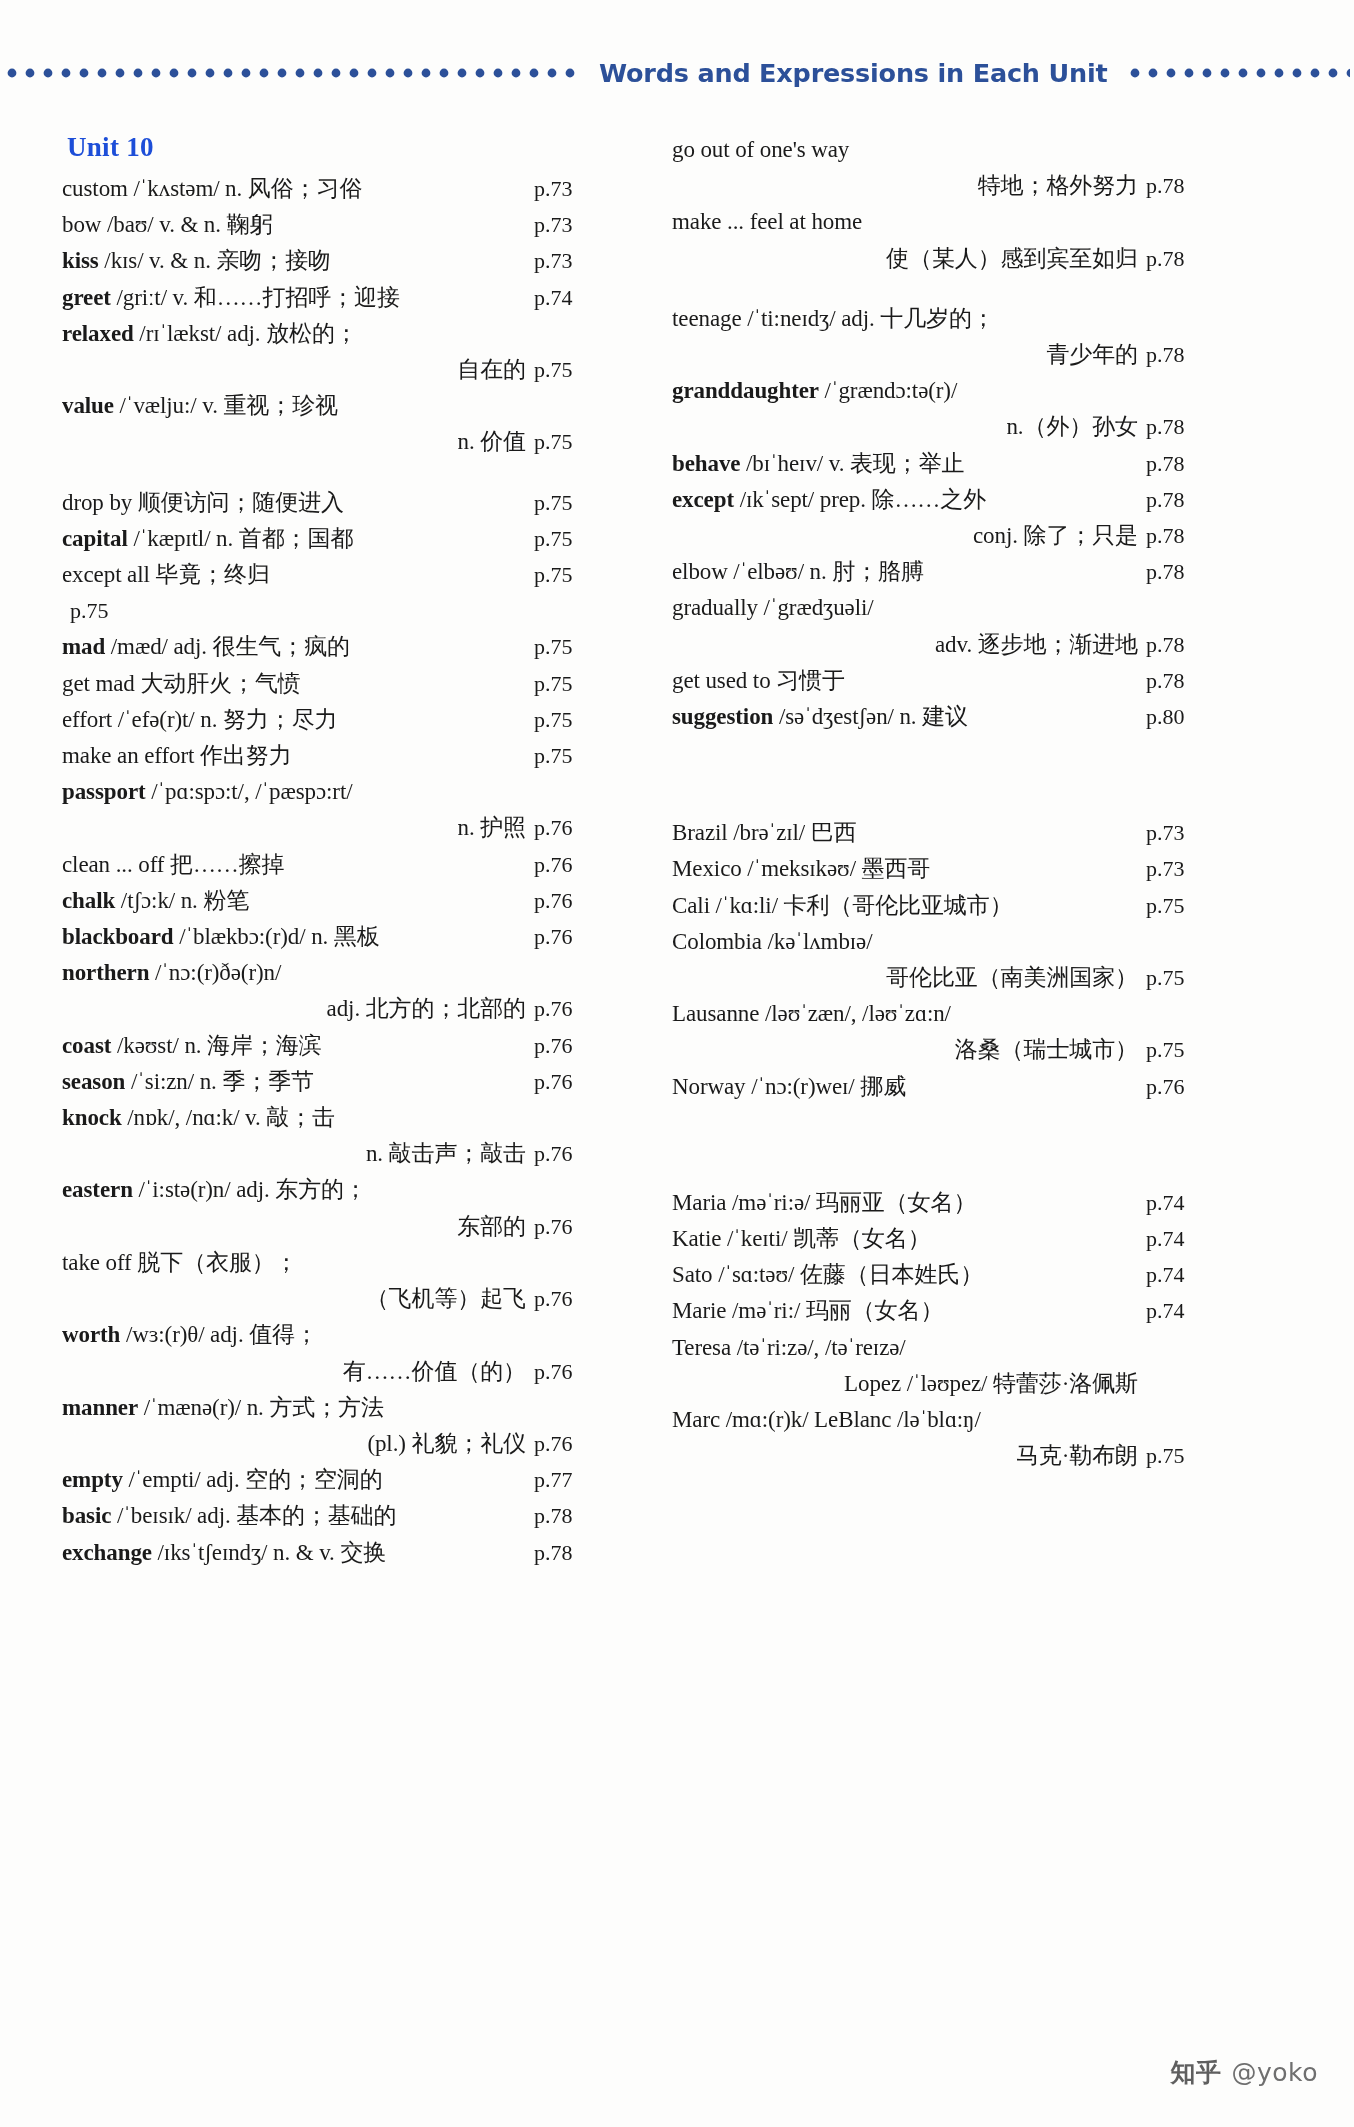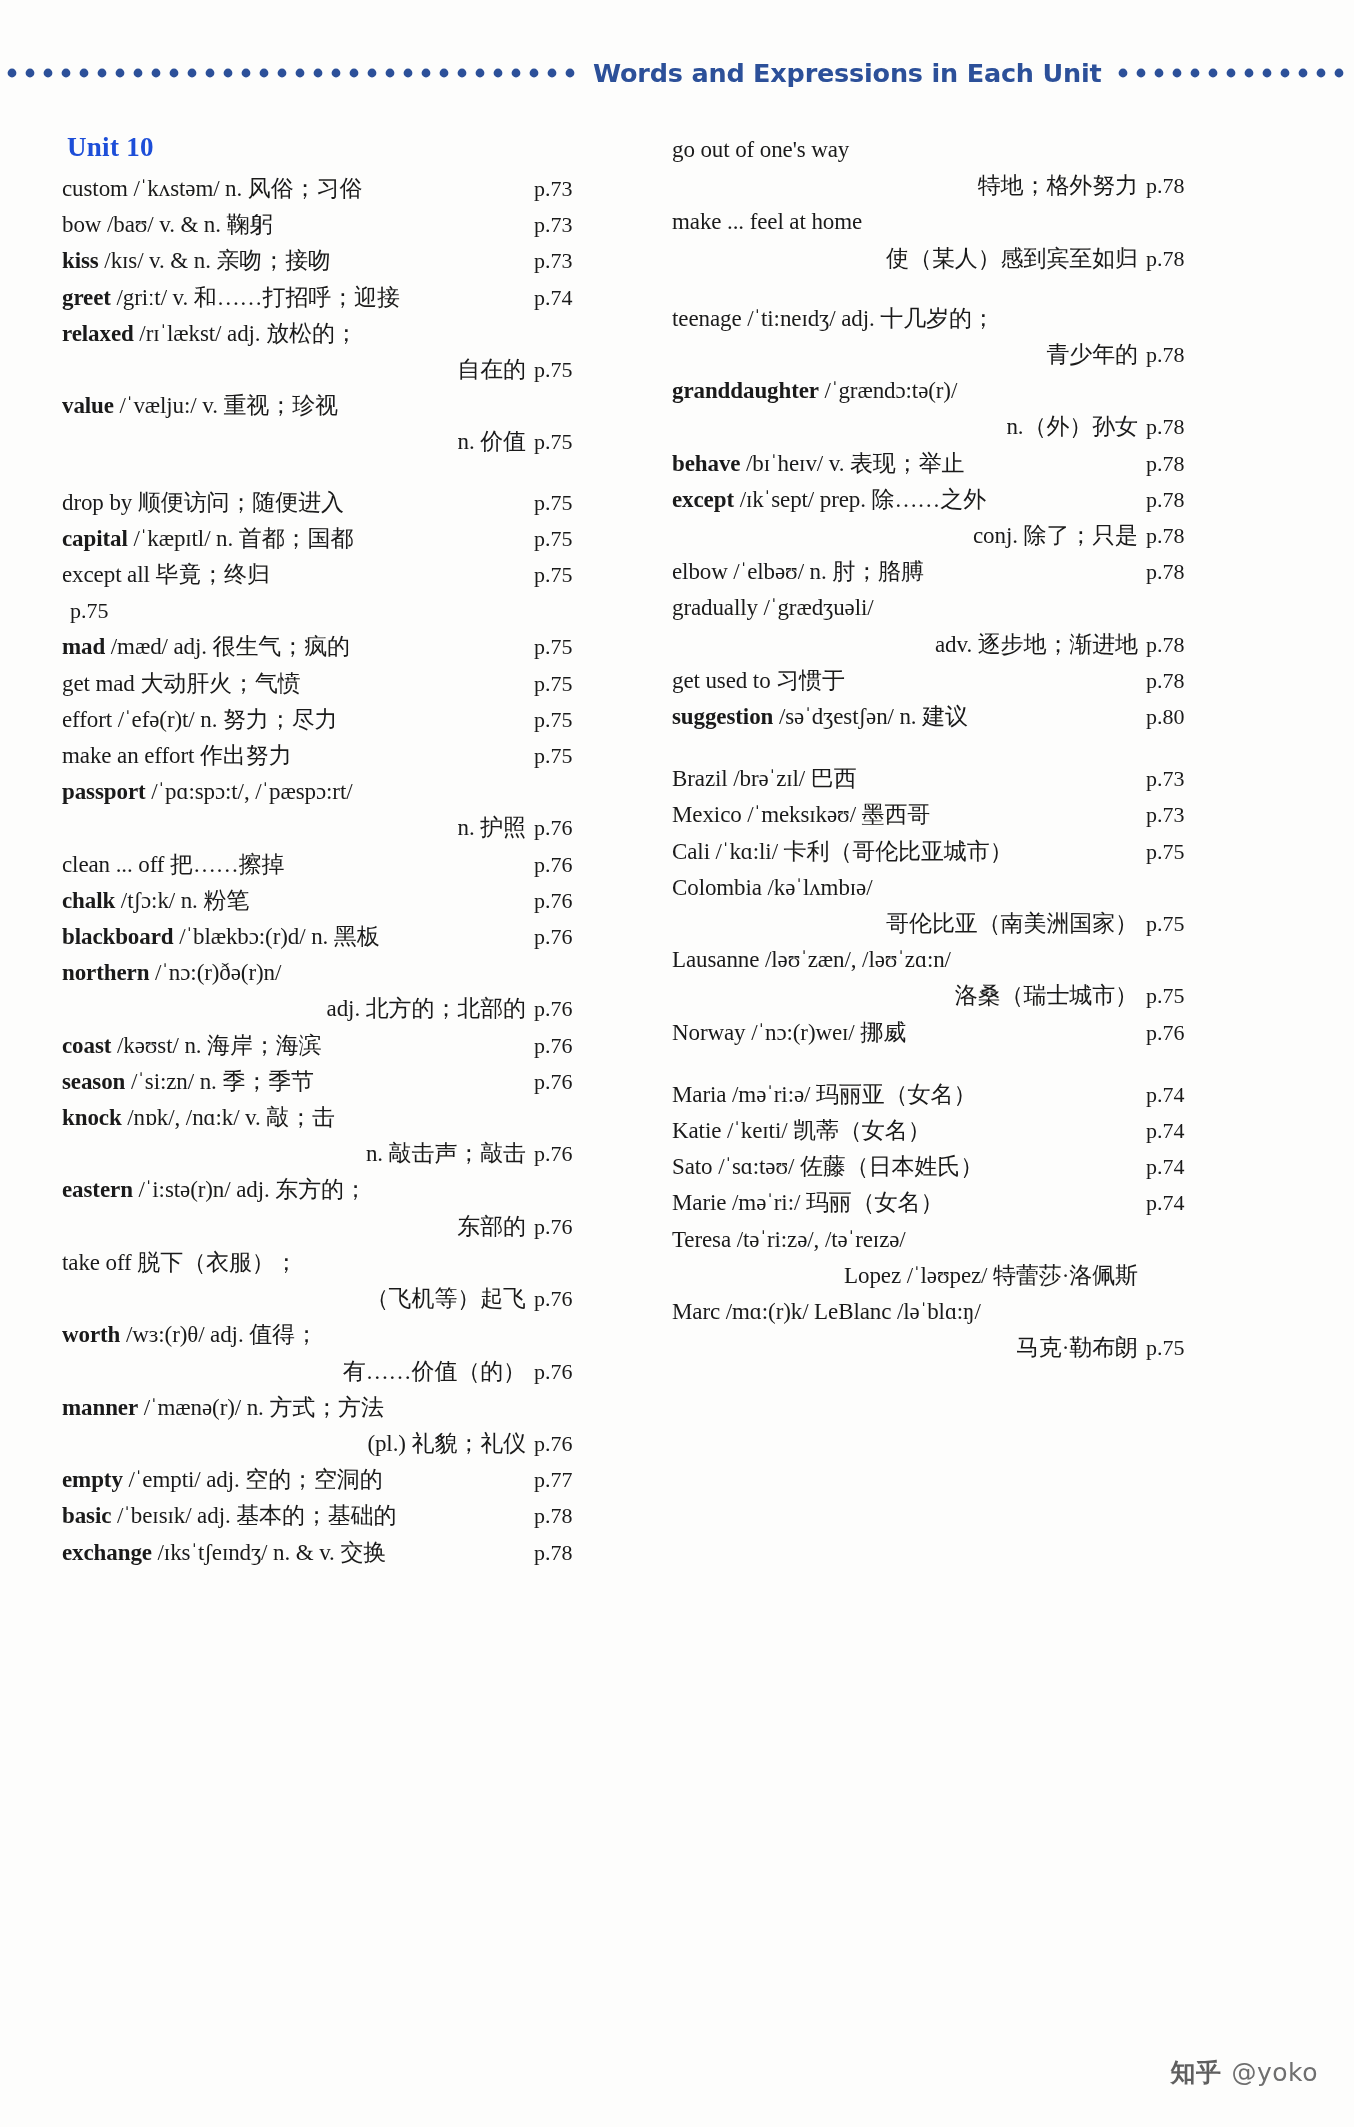--- a/index.html
+++ b/index.html
@@ -23,21 +23,21 @@
 
   
   .header {
     position: absolute;
     top: 52px;
     left: 0;
     right: 0;
     height: 42px;
     display: flex;
     align-items: center;
-    gap: 14px;
+    gap: 20px;
     padding: 0 4px;
   }
   .dots {
     flex: 1 1 auto;
     height: 12px;
     display: block;
     overflow: hidden;
   }
   .dots.left { flex: 0 0 575px; }
   .dots.right { flex: 1 1 auto; }
@@ -78,21 +78,21 @@
 
   
   .entry {
     display: flex;
     align-items: baseline;
     min-height: 36.2px;
     line-height: 36.2px;
     font-size: 23px;
   }
   .entry.gap-before { margin-top: 24px; }
-  .entry.gap-big-before { margin-top: 26px; gap: 8px; }
+  .entry.gap-big-before { margin-top: 80px; gap: 8px; }
 
   .entry .txt {
     flex: 1 1 auto;
     white-space: nowrap;
     letter-spacing: -0.1px;
   }
   .entry .txt.indent { padding-left: 48px; text-align: right; }
   .entry .pg {
     flex: 0 0 66px;
     text-align: left;

